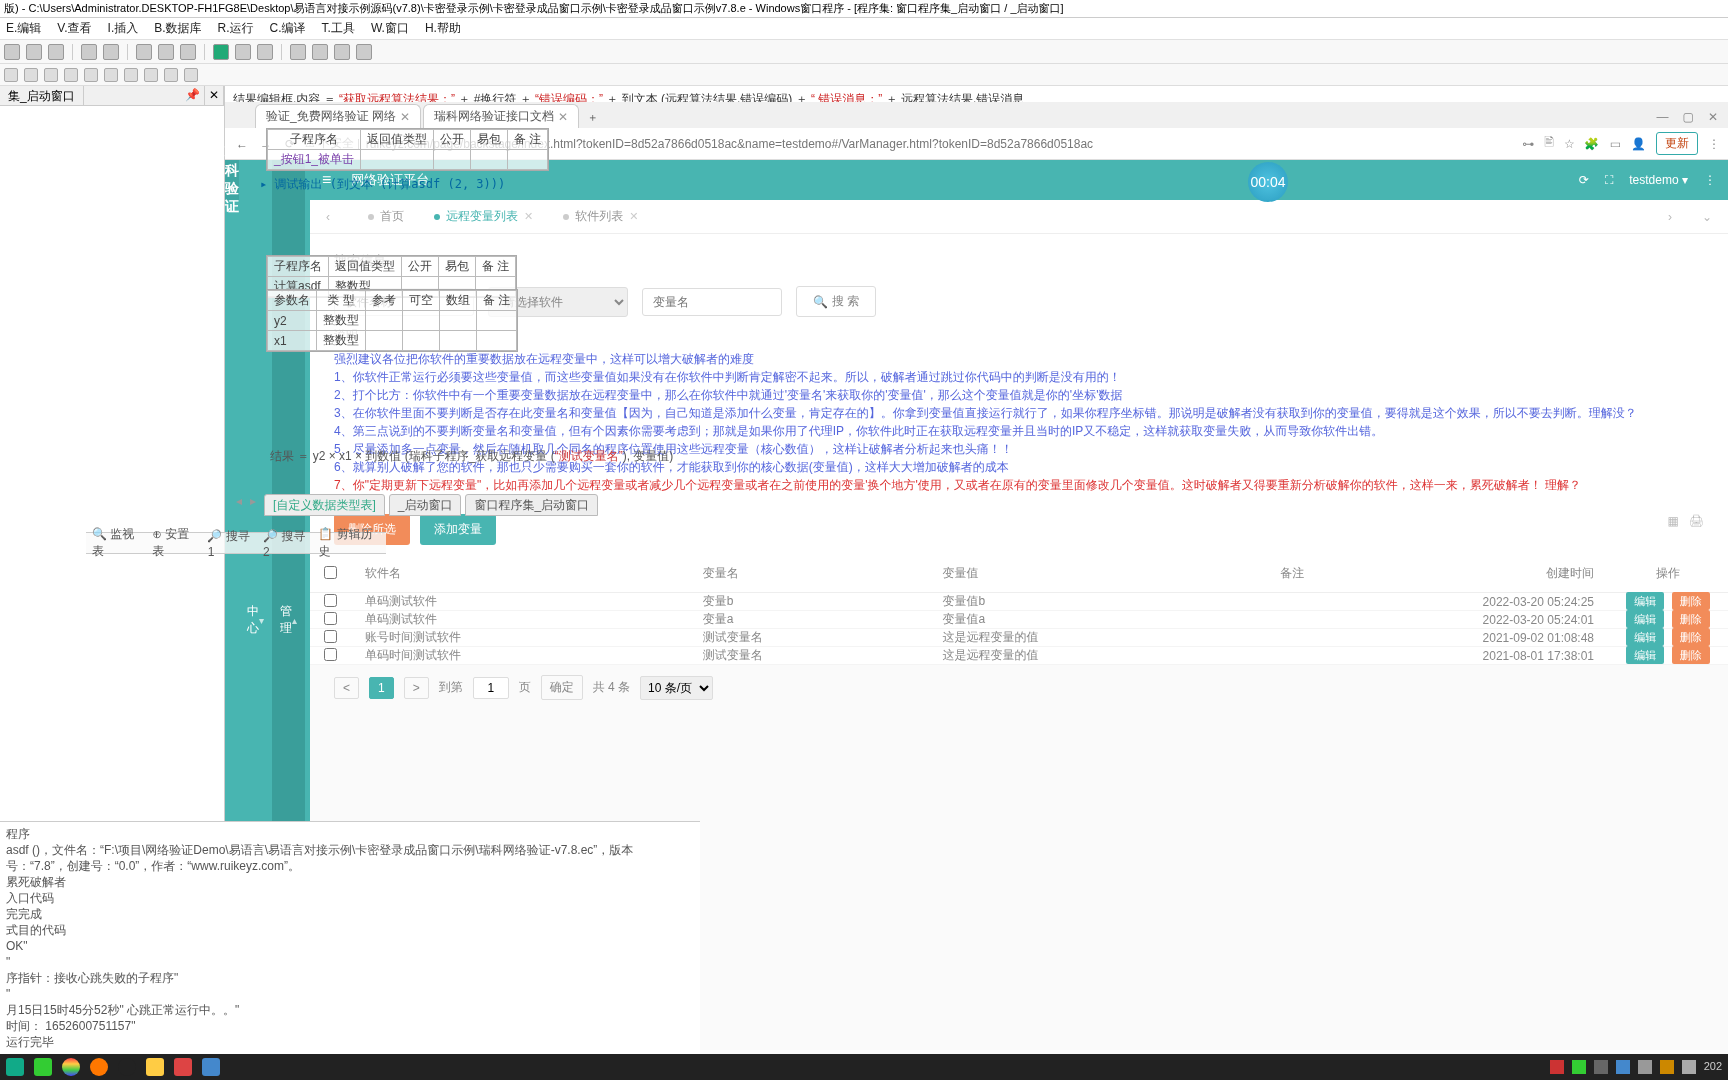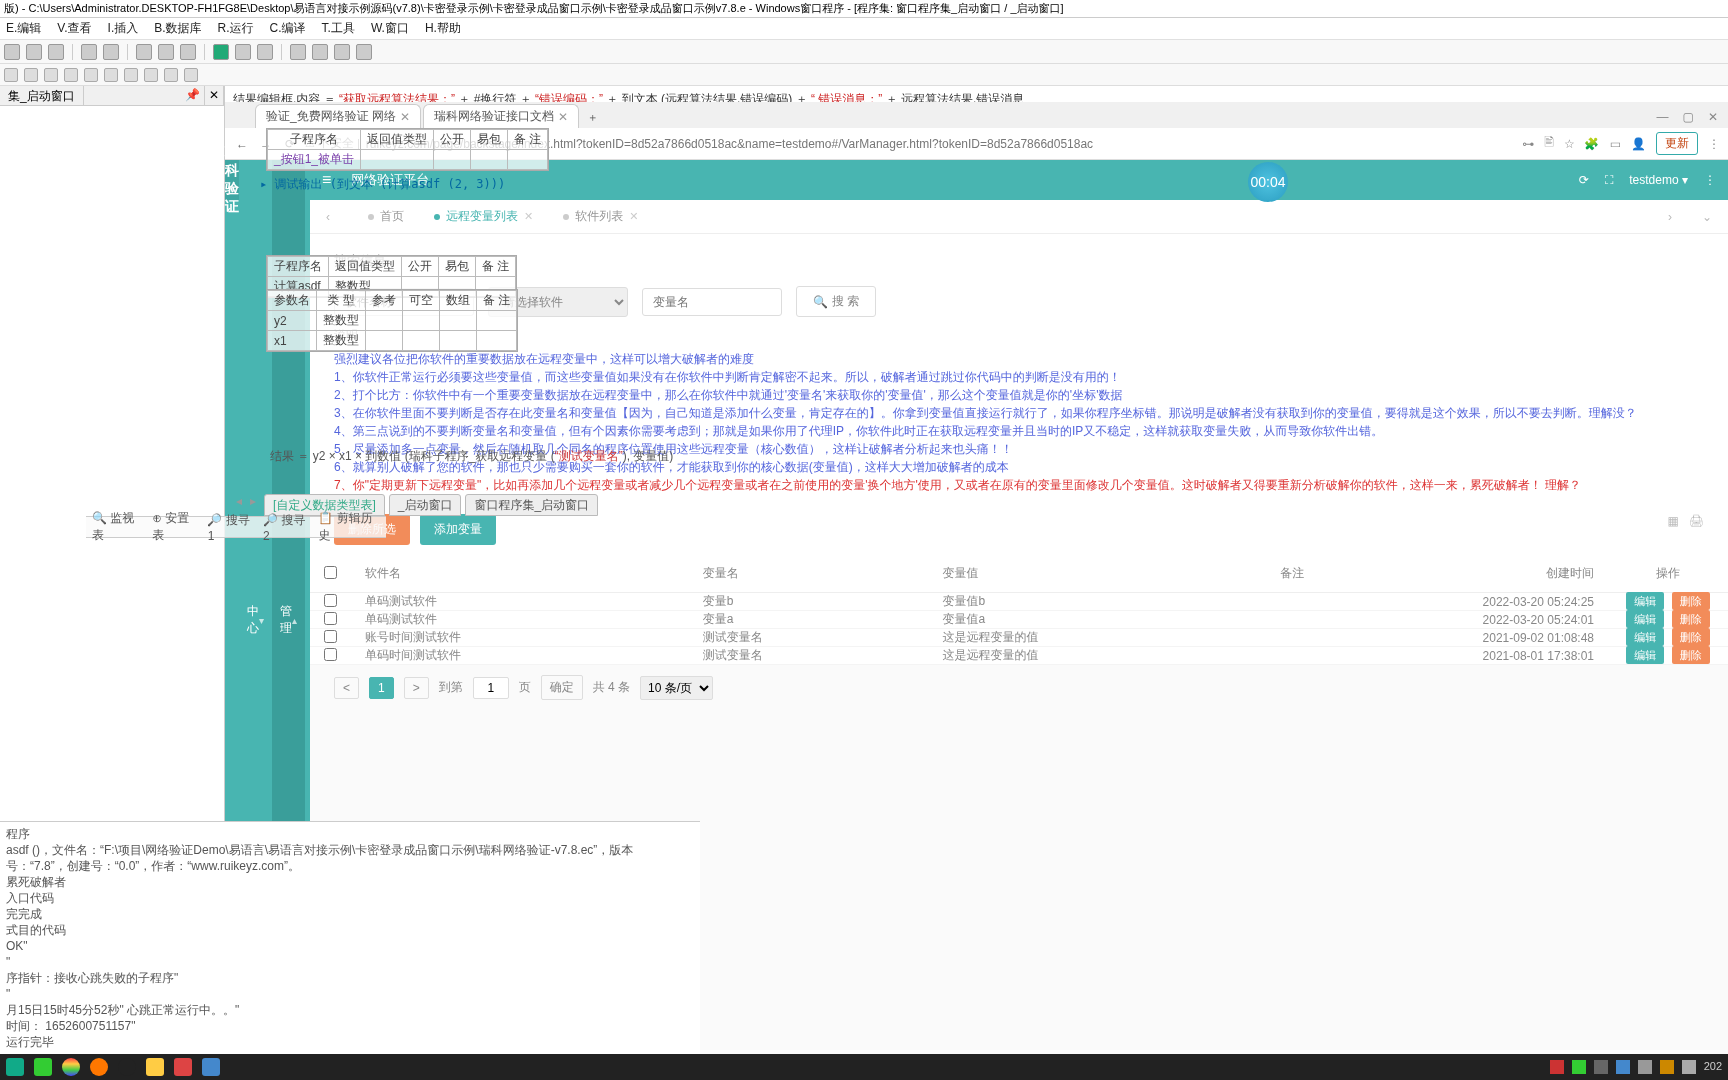--- a/index.html
+++ b/index.html
@@ -118,21 +118,21 @@
 
 
 .expr { font-family: monospace; font-size: 12px; }
 .expr .red { color: #c22; }
 
 
 .ide-lower-tabs { position: absolute; left: 0; top: 494px; height: 22px; display: flex; gap: 4px; padding: 0 4px; font-size: 11px; z-index: 25; }
 .ide-lower-tabs .ltab { background: #eee; border: 1px solid #bbb; padding: 2px 8px; border-radius: 3px 3px 0 0; color: #555; }
 
 
-.ide-status { position: absolute; left: 0; top: 516px; height: 22px; display: flex; align-items: center; gap: 10px; padding: 0 6px; font-size: 11px; color: #555; z-index: 25; border-top: 1px solid #ccc; border-bottom: 1px solid #ccc; background: rgba(250,250,250,0.8); }
+.ide-status { position: absolute; left: 0; top: 532px; height: 22px; display: flex; align-items: center; gap: 10px; padding: 0 6px; font-size: 11px; color: #555; z-index: 25; border-top: 1px solid #ccc; border-bottom: 1px solid #ccc; background: rgba(250,250,250,0.8); }
 
 
 .left-bottom-tabs { height: 20px; display: flex; border-top: 1px solid #ccc; font-size: 11px; }
 .left-bottom-tabs span { padding: 2px 8px; border-right: 1px solid #ccc; display: flex; align-items: center; gap: 3px; }
 
 
 .code-result { position: absolute; top: 448px; left: 270px; font-family: monospace; font-size: 12px; color: #555; z-index: 24; }
 .code-result .red { color: #c33; }
 
 

